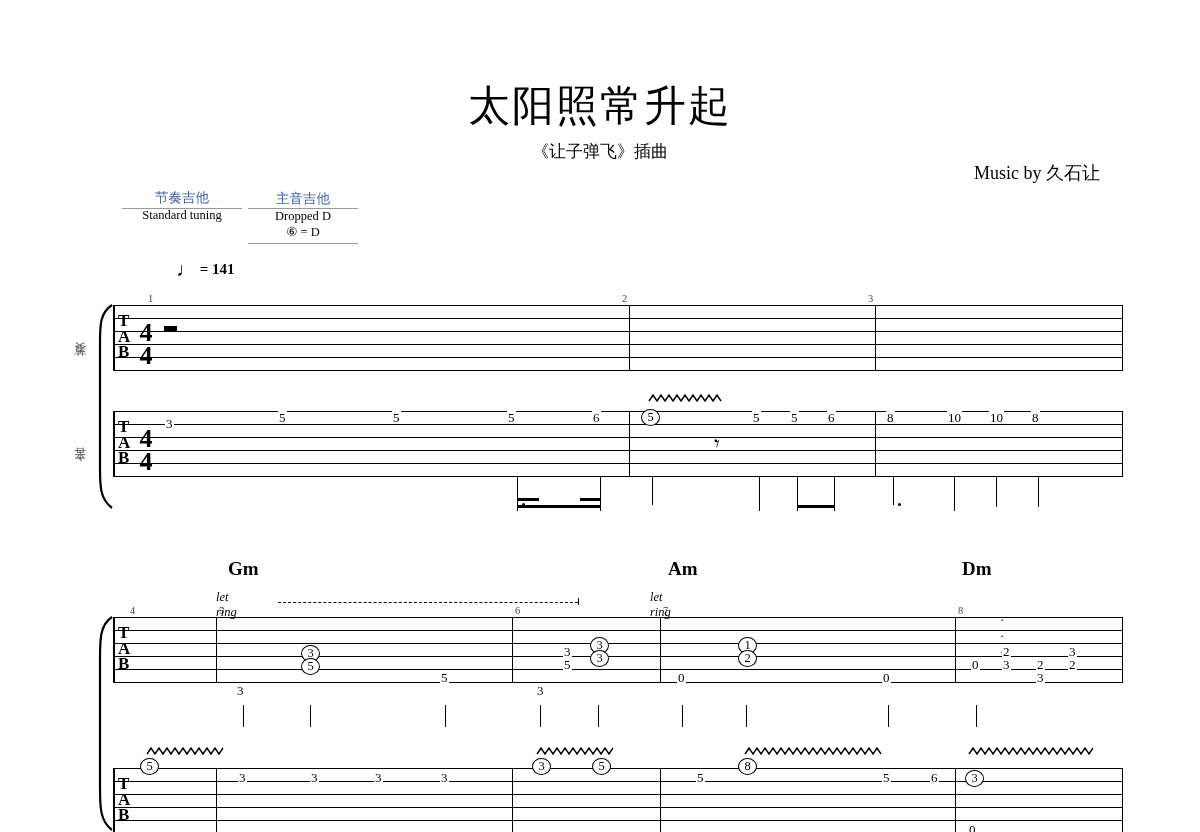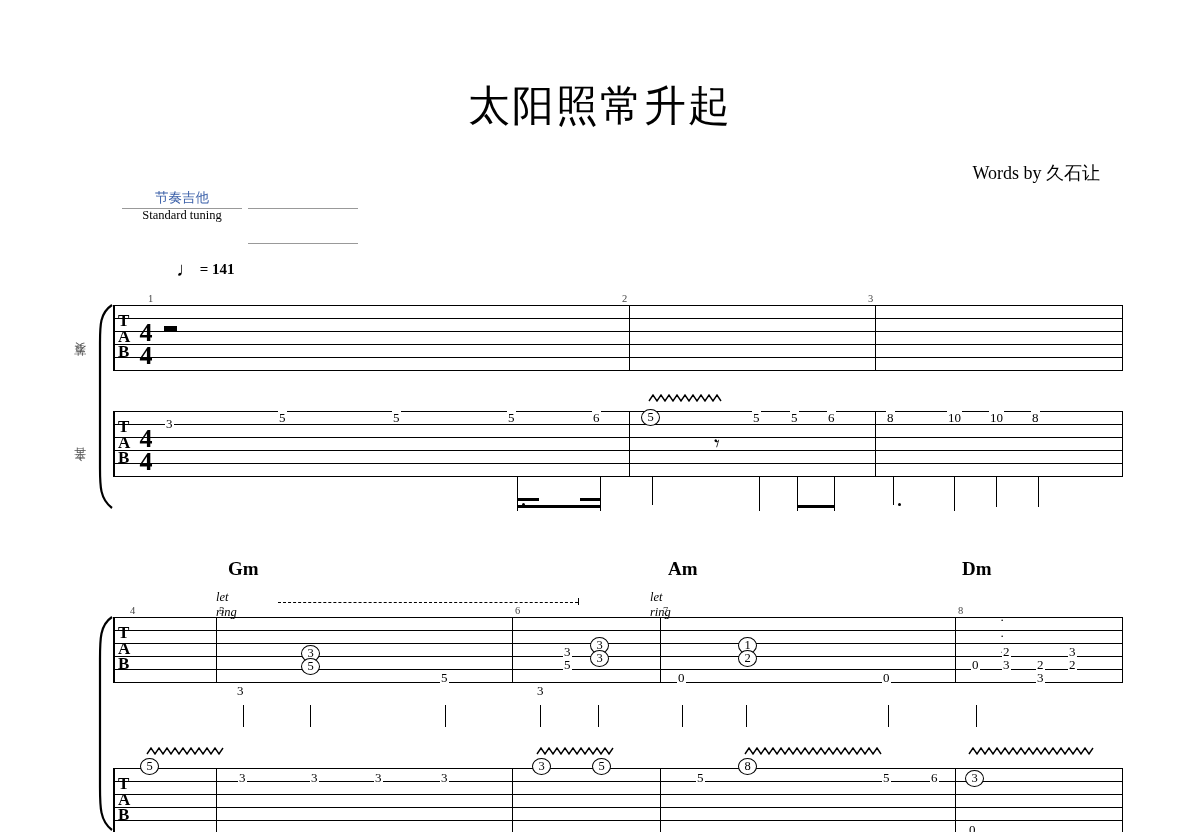--- a/index.html
+++ b/index.html
@@ -86,28 +86,34 @@
 
   .vib{position:absolute;}
   .picks{position:absolute;font-size:13px;letter-spacing:9px;}
 </style>
 </head>
 <body>
 
 <div class="sheet">
 
   <div class="title">太阳照常升起</div>
-  <div class="music-by">Words by 久石让</div>
+  <div class="subtitle">《让子弹飞》插曲</div>
+  <div class="music-by">Music by 久石让</div>
 
   <div class="inst-col inst-a">
     <div class="name">节奏吉他</div>
     <div class="tun">Standard tuning</div>
   </div>
   <div class="inst-rule" style="left:122px;top:208px;width:120px;"></div>
 
+  <div class="inst-col inst-b">
+    <div class="name">主音吉他</div>
+    <div class="tun">Dropped D</div>
+    <div class="tun">⑥ = D</div>
+  </div>
   <div class="inst-rule" style="left:248px;top:208px;width:110px;"></div>
   <div class="inst-rule" style="left:248px;top:243px;width:110px;"></div>
 
   <div class="tempo">
     <span class="note">♩</span>
     <span>= 141</span>
   </div>
 
   <div class="system" style="left:0;top:0;">
 

